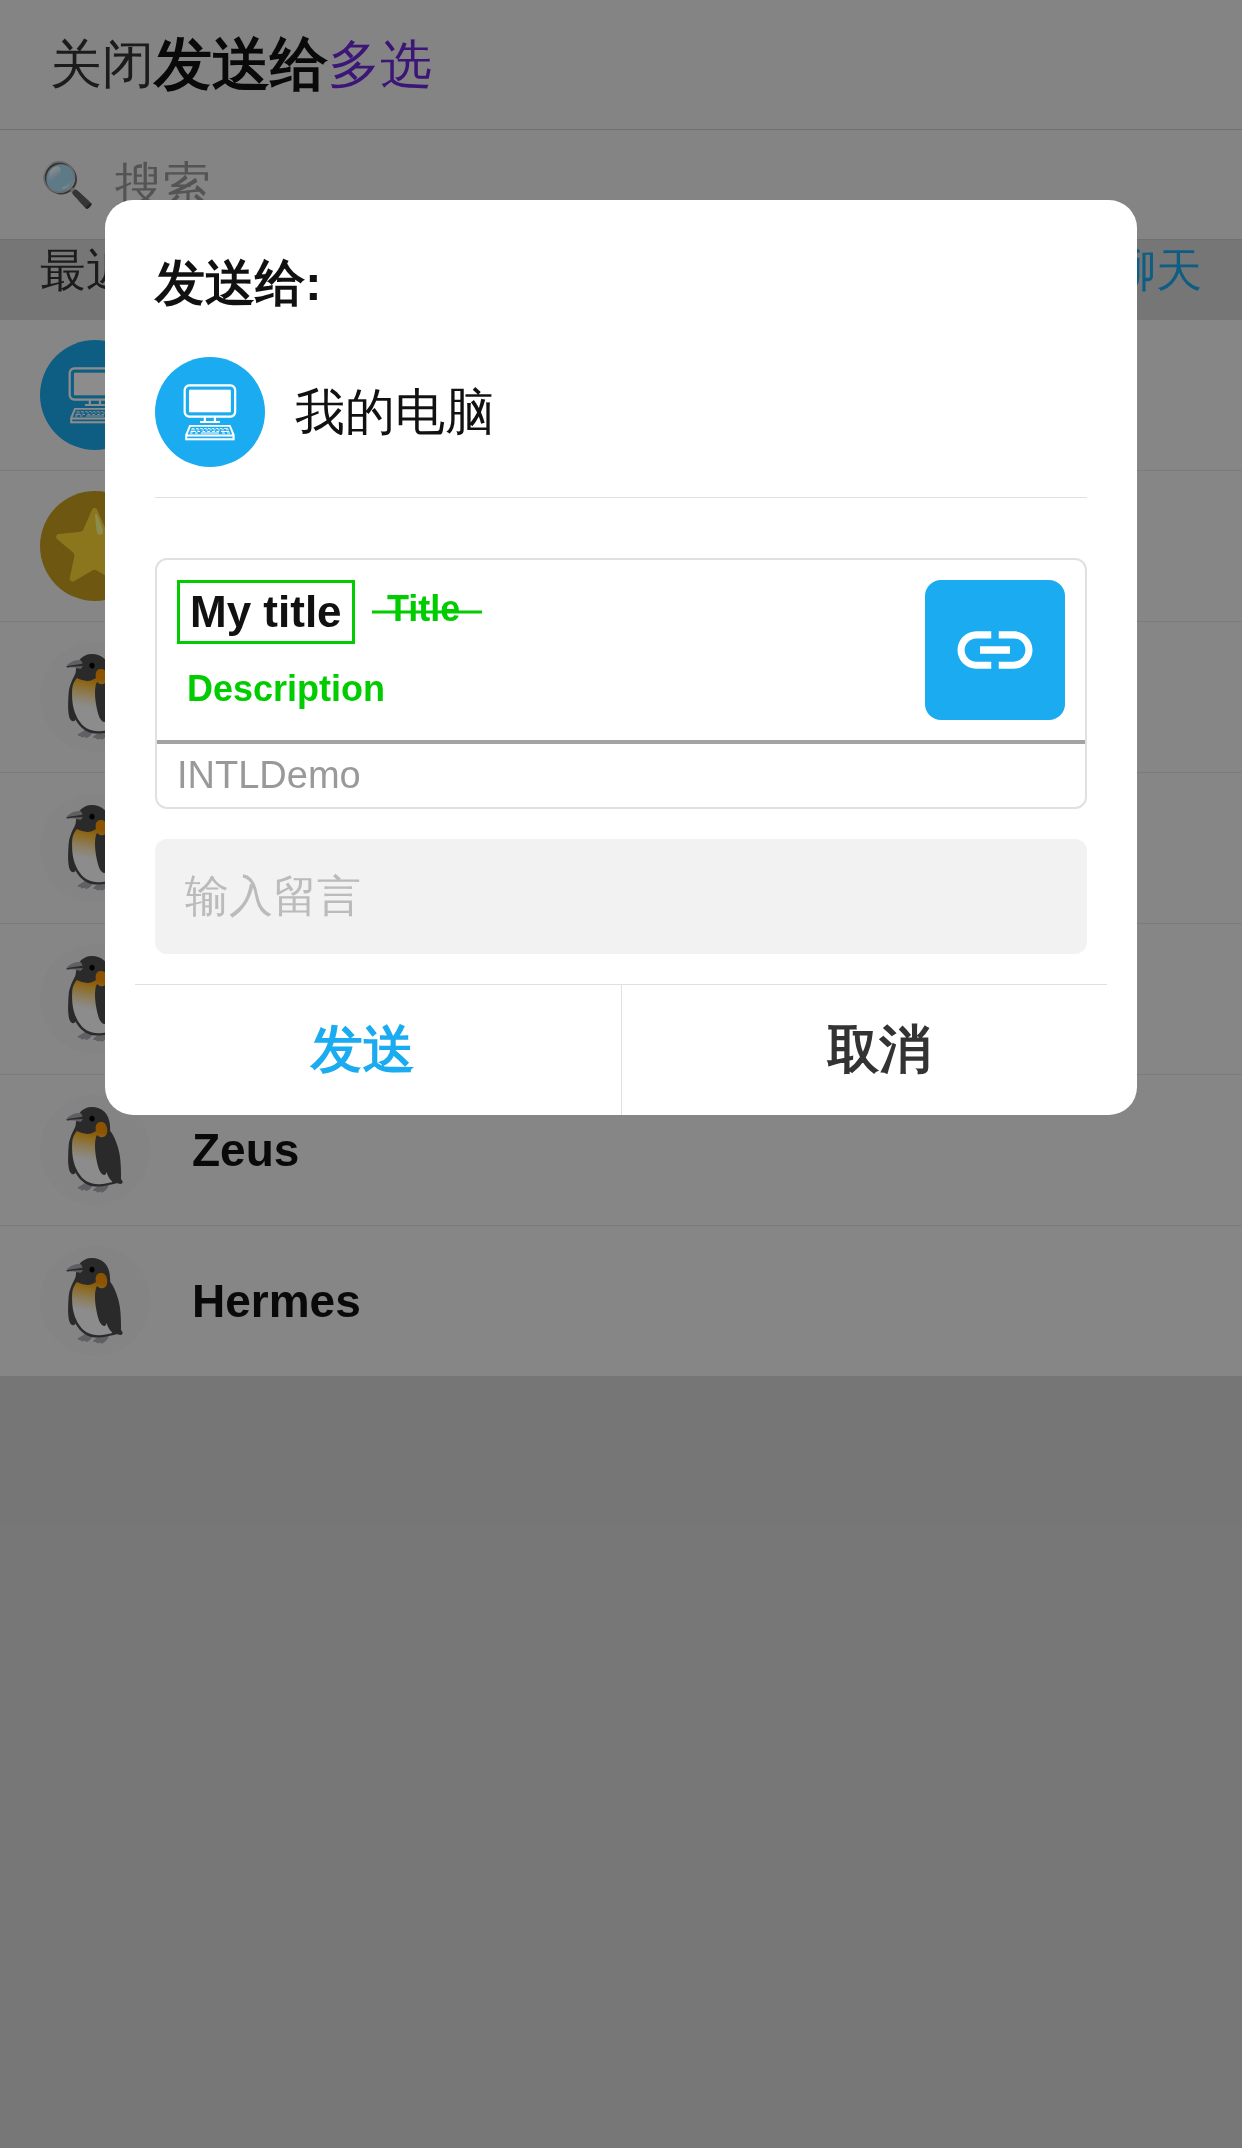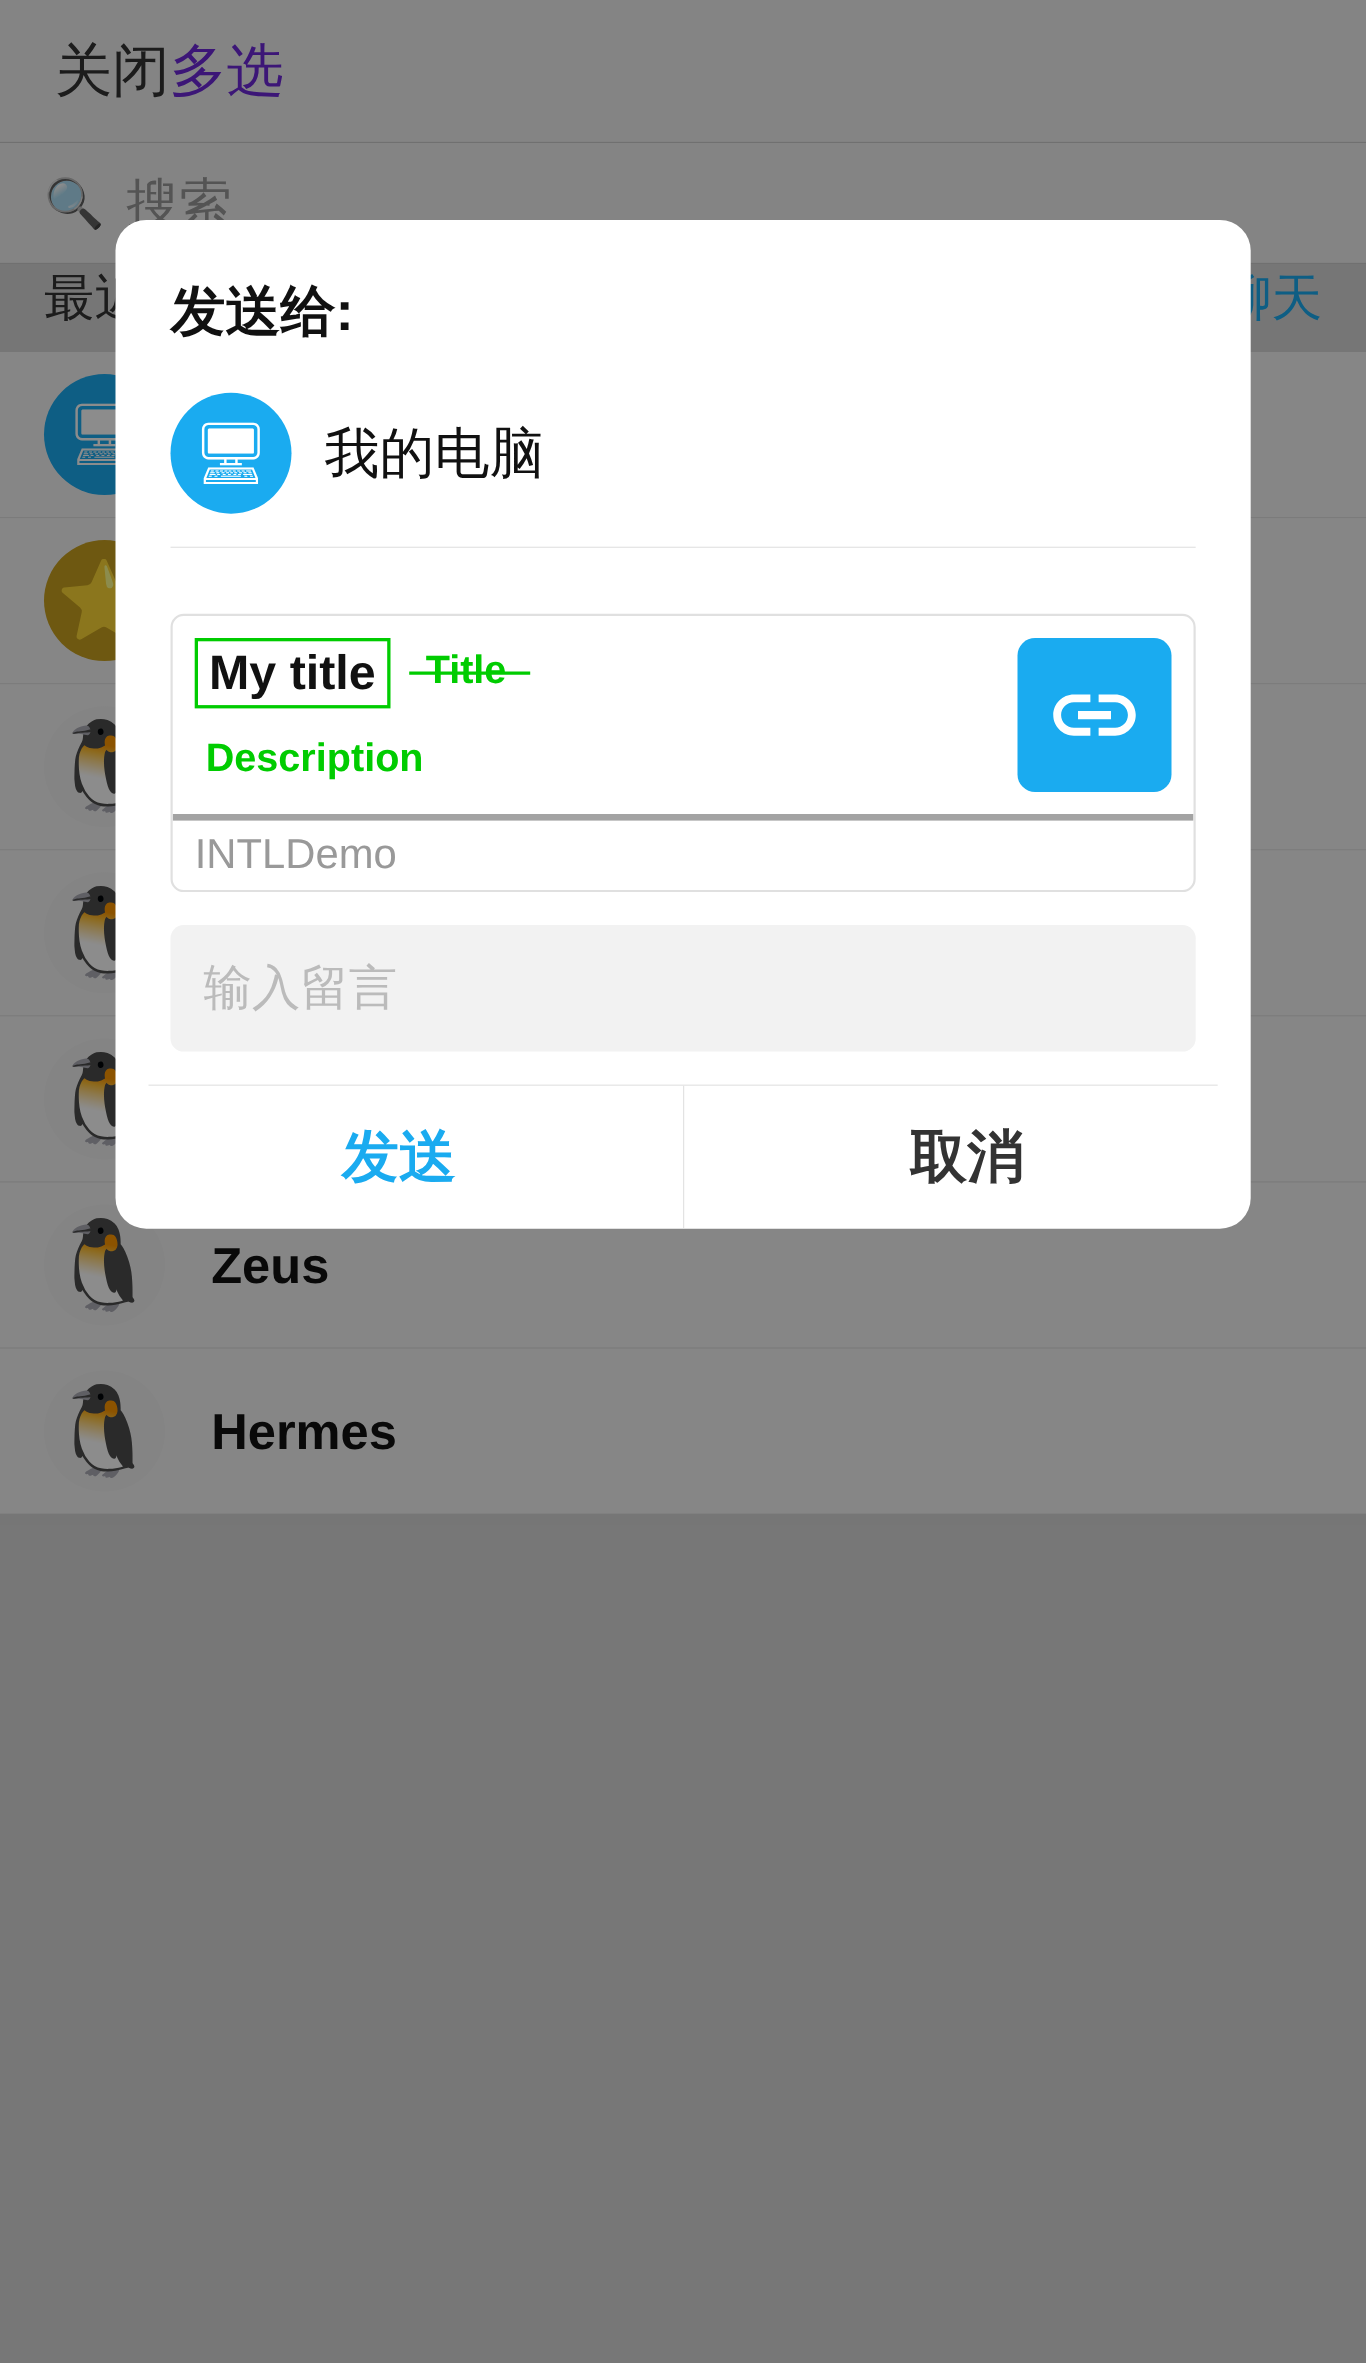--- a/index.html
+++ b/index.html
@@ -257,21 +257,21 @@
       display: flex;
       align-items: center;
       justify-content: center;
       flex-shrink: 0;
     }
 
     .link-source {
       padding: 10px 20px;
       font-size: 38px;
       color: #999;
-      border-top: 6px solid #a3a3a3;
+      border-top: 4px solid #a3a3a3;
     }
 
     
     .message-input-area {
       margin: 20px 50px 30px;
       background: #f2f2f2;
       border-radius: 12px;
       padding: 28px 30px;
     }
 
@@ -319,20 +319,21 @@
       font-size: 55px;
     }
   </style>
 </head>
 <body>
 
 <div class="app-bg"></div>
 
 <div class="top-nav">
   <span class="nav-btn">关闭</span>
+  <span class="nav-title">发送给</span>
   <span class="nav-right">多选</span>
 </div>
 
 <div class="search-bar">
   <span class="search-icon-wrap">🔍</span>
   <span class="search-placeholder">搜索</span>
 </div>
 
 <div class="section-header">最近聊</div>
 <div class="section-link">的聊天</div>

